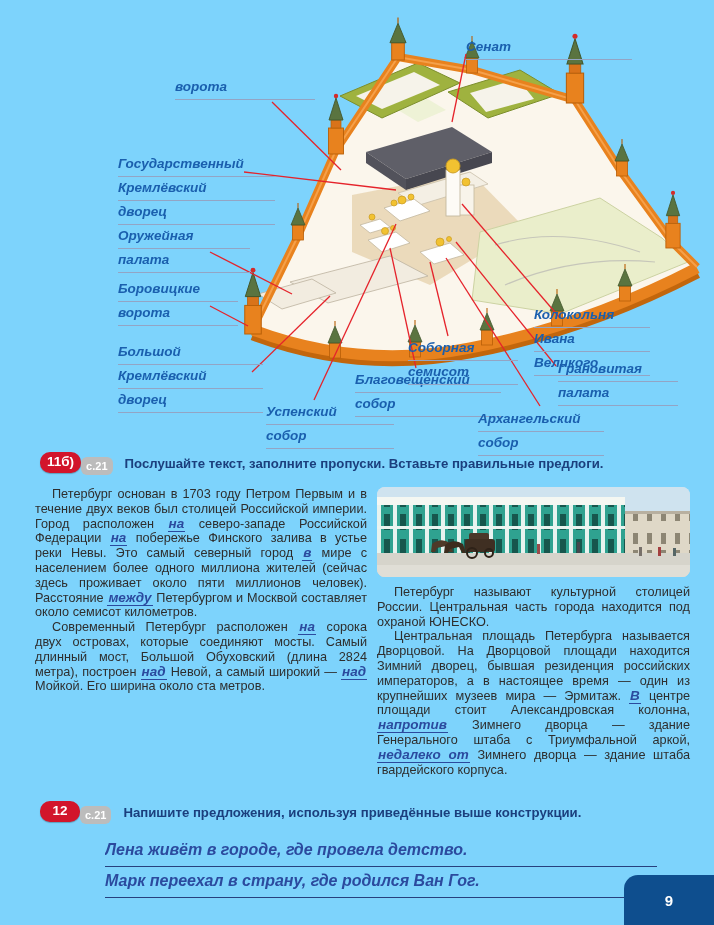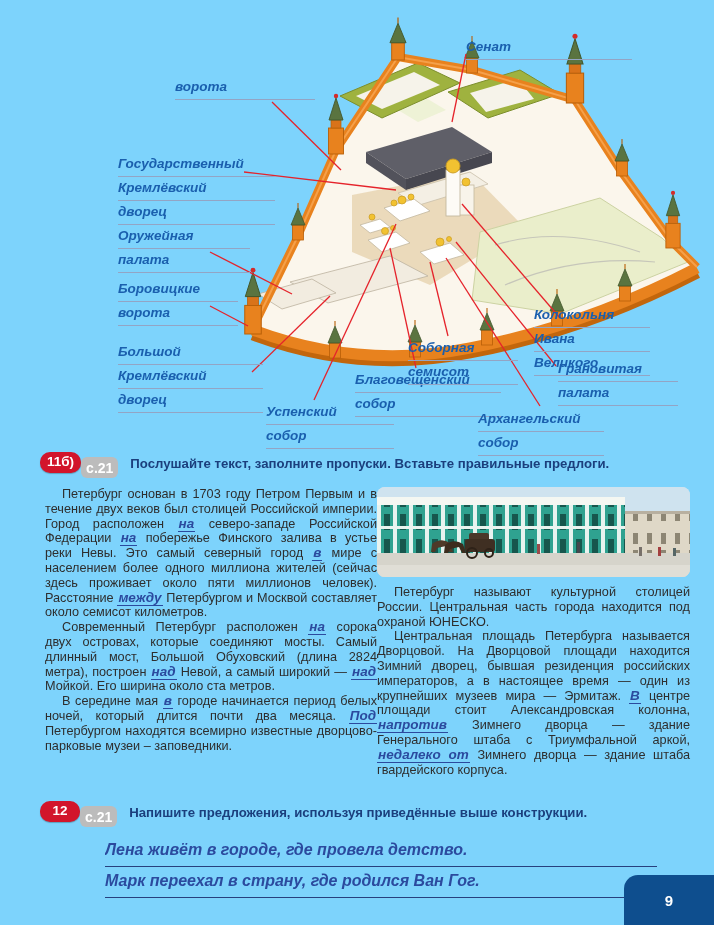--- a/index.html
+++ b/index.html
@@ -22,26 +22,26 @@
   .map-label{position:absolute;font:italic bold 13.5px "Liberation Sans",sans-serif;color:var(--label-blue);}
   .ml-line{display:block;height:23px;line-height:21px;border-bottom:1px solid var(--underline-gray);white-space:nowrap;}
   
   .exercise{position:absolute;left:40px;display:flex;align-items:flex-start;}
   .badge-red{
     background:var(--accent-red);color:#fff;font-weight:bold;font-size:13.5px;
     border-radius:10px;padding:3px 7px 4px 7px;line-height:1;min-width:26px;text-align:center;
     box-shadow:0 1px 1px rgba(0,0,0,.25);
   }
   .badge-gray{
-    background:#bcbcbc;color:#fff;font-weight:bold;font-size:14px;
+    background:#bcbcbc;color:#fff;font-weight:bold;font-size:11px;
     border-radius:6px;padding:4px 5px 3px 5px;line-height:1;margin-top:5px;
   }
   .instruction{color:var(--header-blue);font-weight:bold;font-size:13.2px;margin-left:12px;padding-top:4px;}
   
-  .columns{position:absolute;left:35px;top:487px;width:655px;display:flex;justify-content:flex-end;}
+  .columns{position:absolute;left:35px;top:487px;width:655px;display:flex;gap:10px;justify-content:flex-end;}
   .col-left{width:332px;}
   .col-right{width:313px;}
   .para{
     margin:0;color:#2e2e2e;font-size:12.7px;line-height:14.8px;text-align:justify;text-indent:17px;
   }
   .fill{
     color:var(--fill-blue);font-weight:bold;font-style:italic;font-size:13.5px;
     border-bottom:1.4px solid var(--fill-blue);padding:0 1px;white-space:nowrap;
   }
   .photo{
@@ -227,21 +227,20 @@
   <div class="exercise" style="top:452px">
     <span class="badge-red">11б)</span>
     <span class="badge-gray">с.21</span>
     <span class="instruction">Послушайте текст, заполните пропуски. Вставьте правильные предлоги.</span>
   </div>
 
   <div class="columns">
     <div class="col-left">
       <p class="para"><span>Петербург основан в 1703 году Петром Первым и в течение двух веков был столицей Российской империи. Город расположен </span><span class="fill">на</span><span> северо-западе Российской Федерации </span><span class="fill">на</span><span> побережье Финского залива в устье реки Невы. Это самый северный город </span><span class="fill">в</span><span> мире с населением более одного миллиона жителей (сейчас здесь проживает около пяти миллионов человек). Расстояние </span><span class="fill">между</span><span> Петербургом и Москвой составляет около семисот километров.</span></p>
       <p class="para"><span>Современный Петербург расположен </span><span class="fill">на</span><span> сорока двух островах, которые соединяют мосты. Самый длинный мост, Большой Обуховский (длина 2824 метра), построен </span><span class="fill">над</span><span> Невой, а самый широкий — </span><span class="fill">над</span><span> Мойкой. Его ширина около ста метров.</span></p>
-      <p class="para"><span>В середине мая </span><span class="fill">в</span><span> городе начинается период белых ночей, который длится почти два месяца. </span><span class="fill">Под</span><span> Петербургом находятся всемирно известные дворцово-парковые музеи – заповедники.</span></p>
     </div>
     <div class="col-right">
       <div class="photo">
         <svg width="313" height="90" viewBox="0 0 313 90">
           <defs>
             <pattern id="wp" width="16" height="48" patternUnits="userSpaceOnUse">
               <rect width="16" height="48" fill="#2fa290"></rect>
               <rect x="0" y="0" width="4" height="48" fill="#e7f3ef"></rect>
               <rect x="7" y="4" width="6" height="16" fill="#17564d"></rect>
               <rect x="7" y="27" width="6" height="16" fill="#17564d"></rect>

